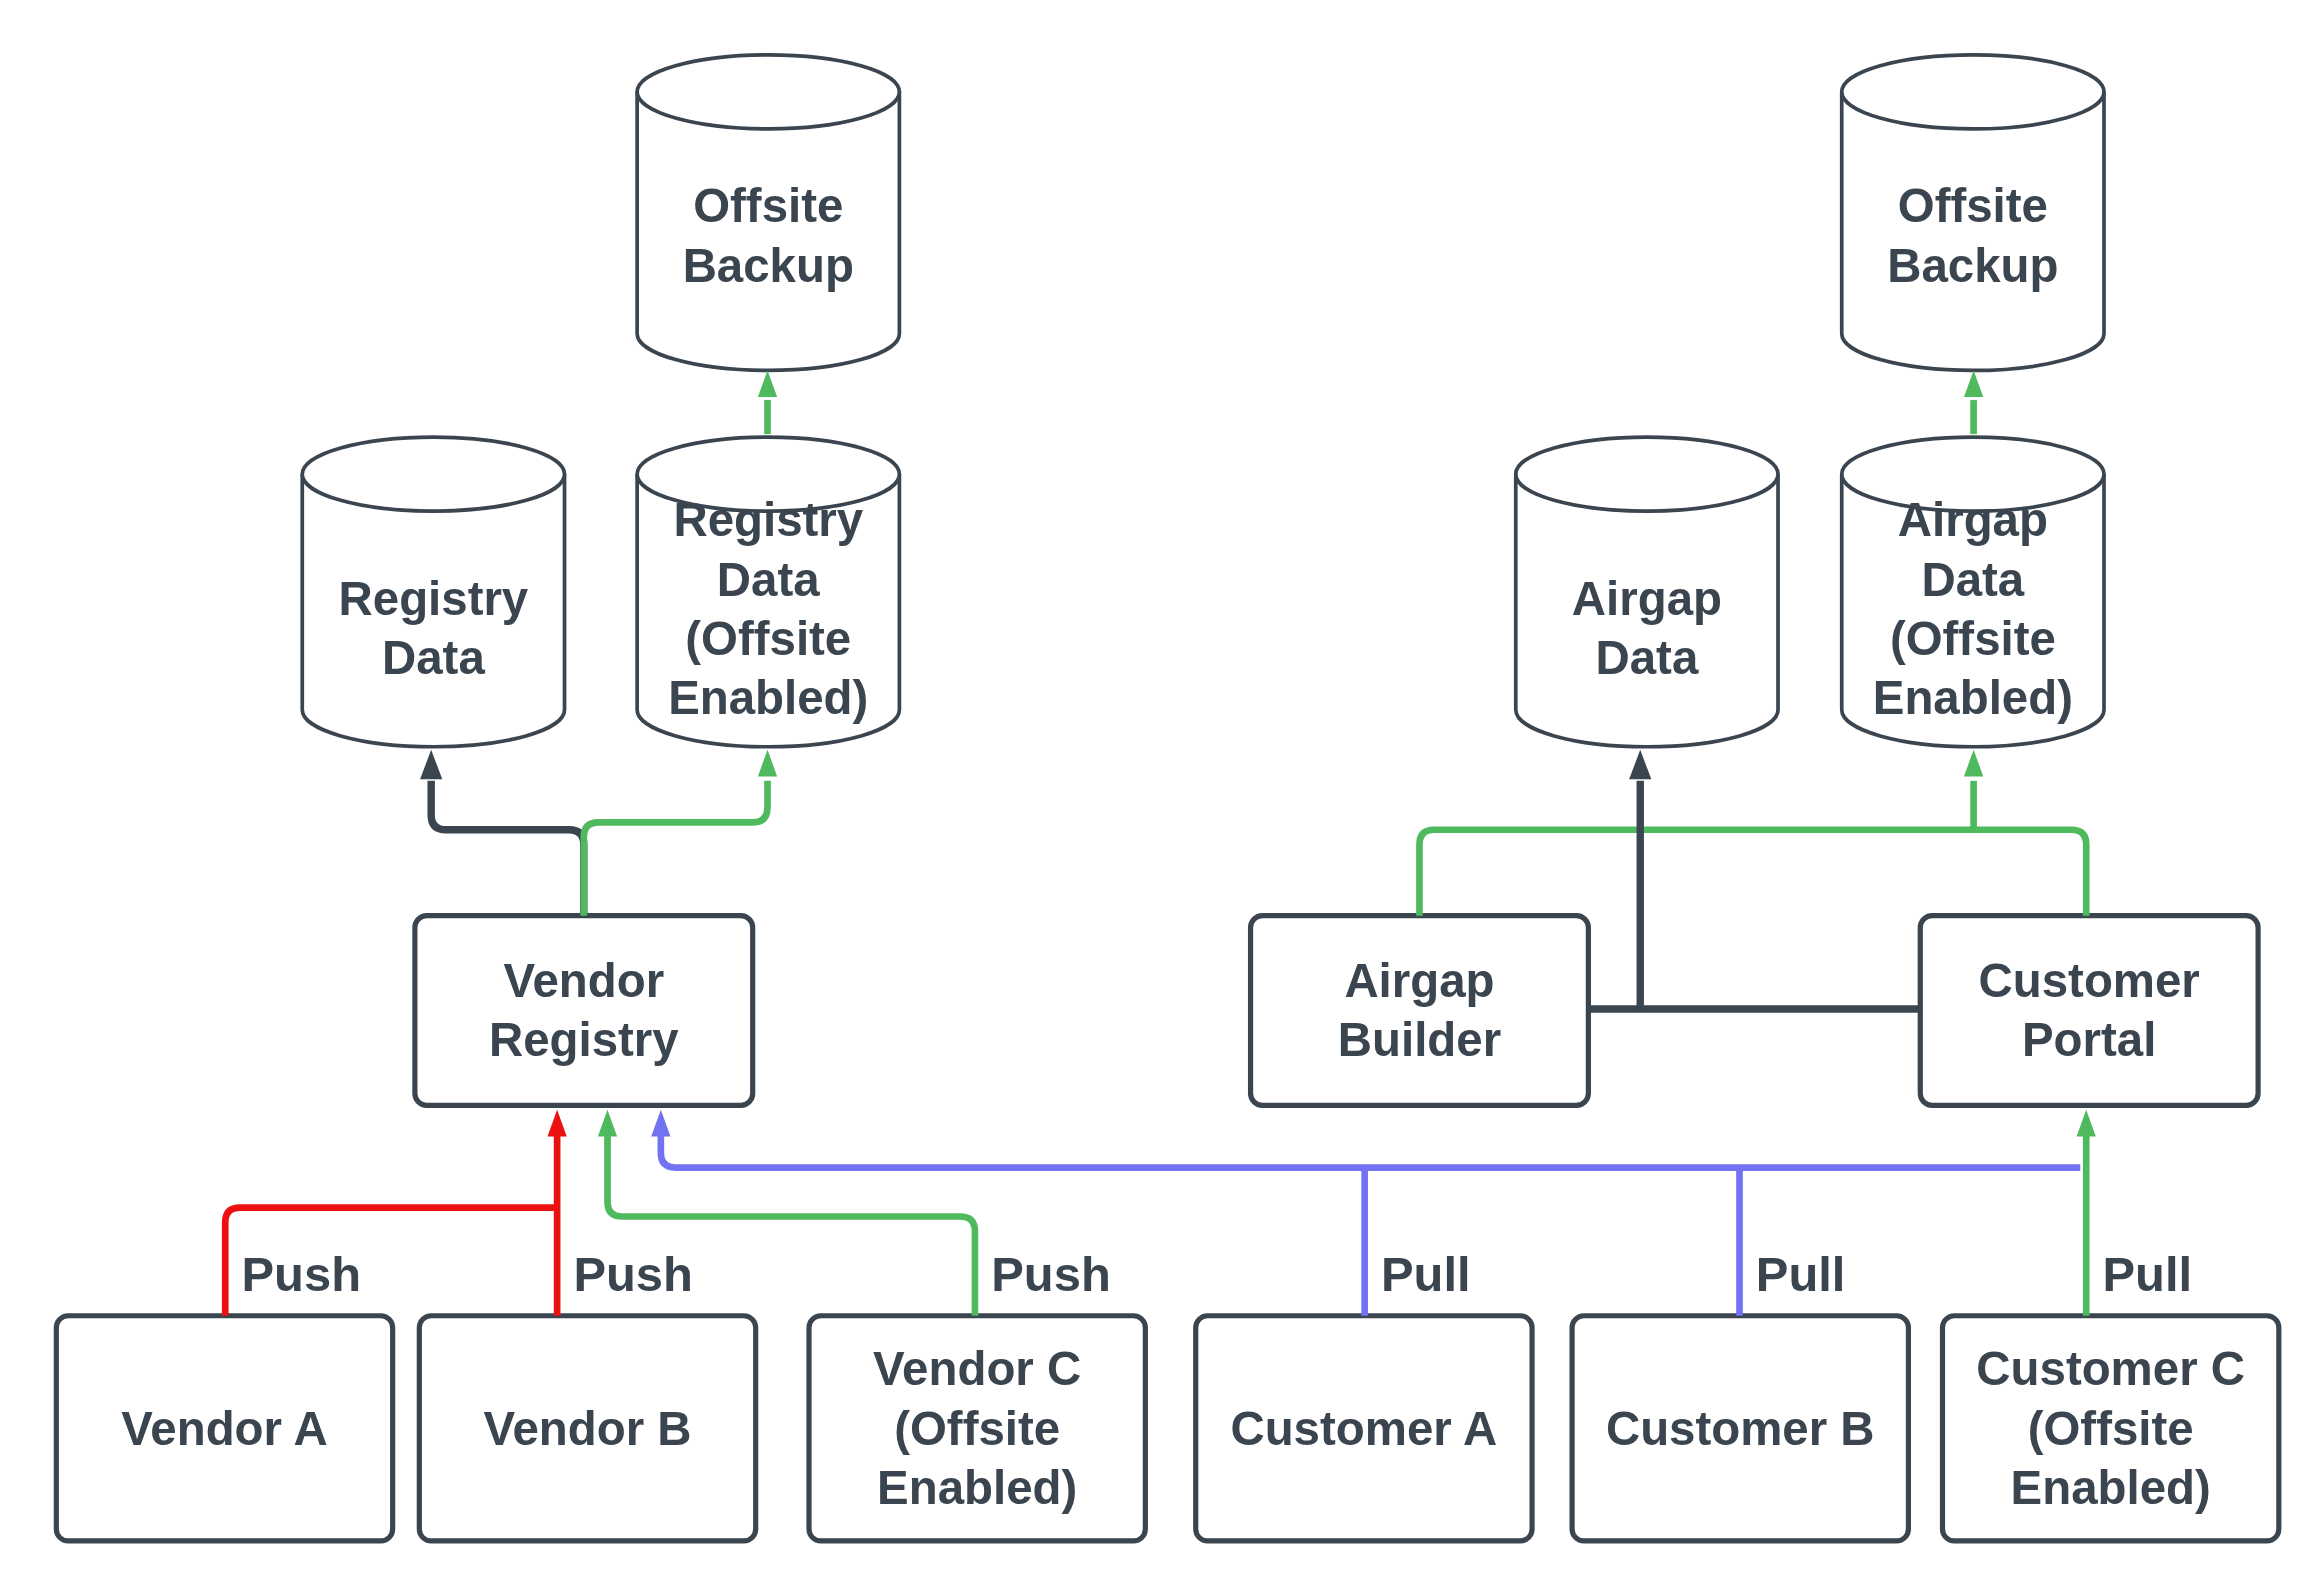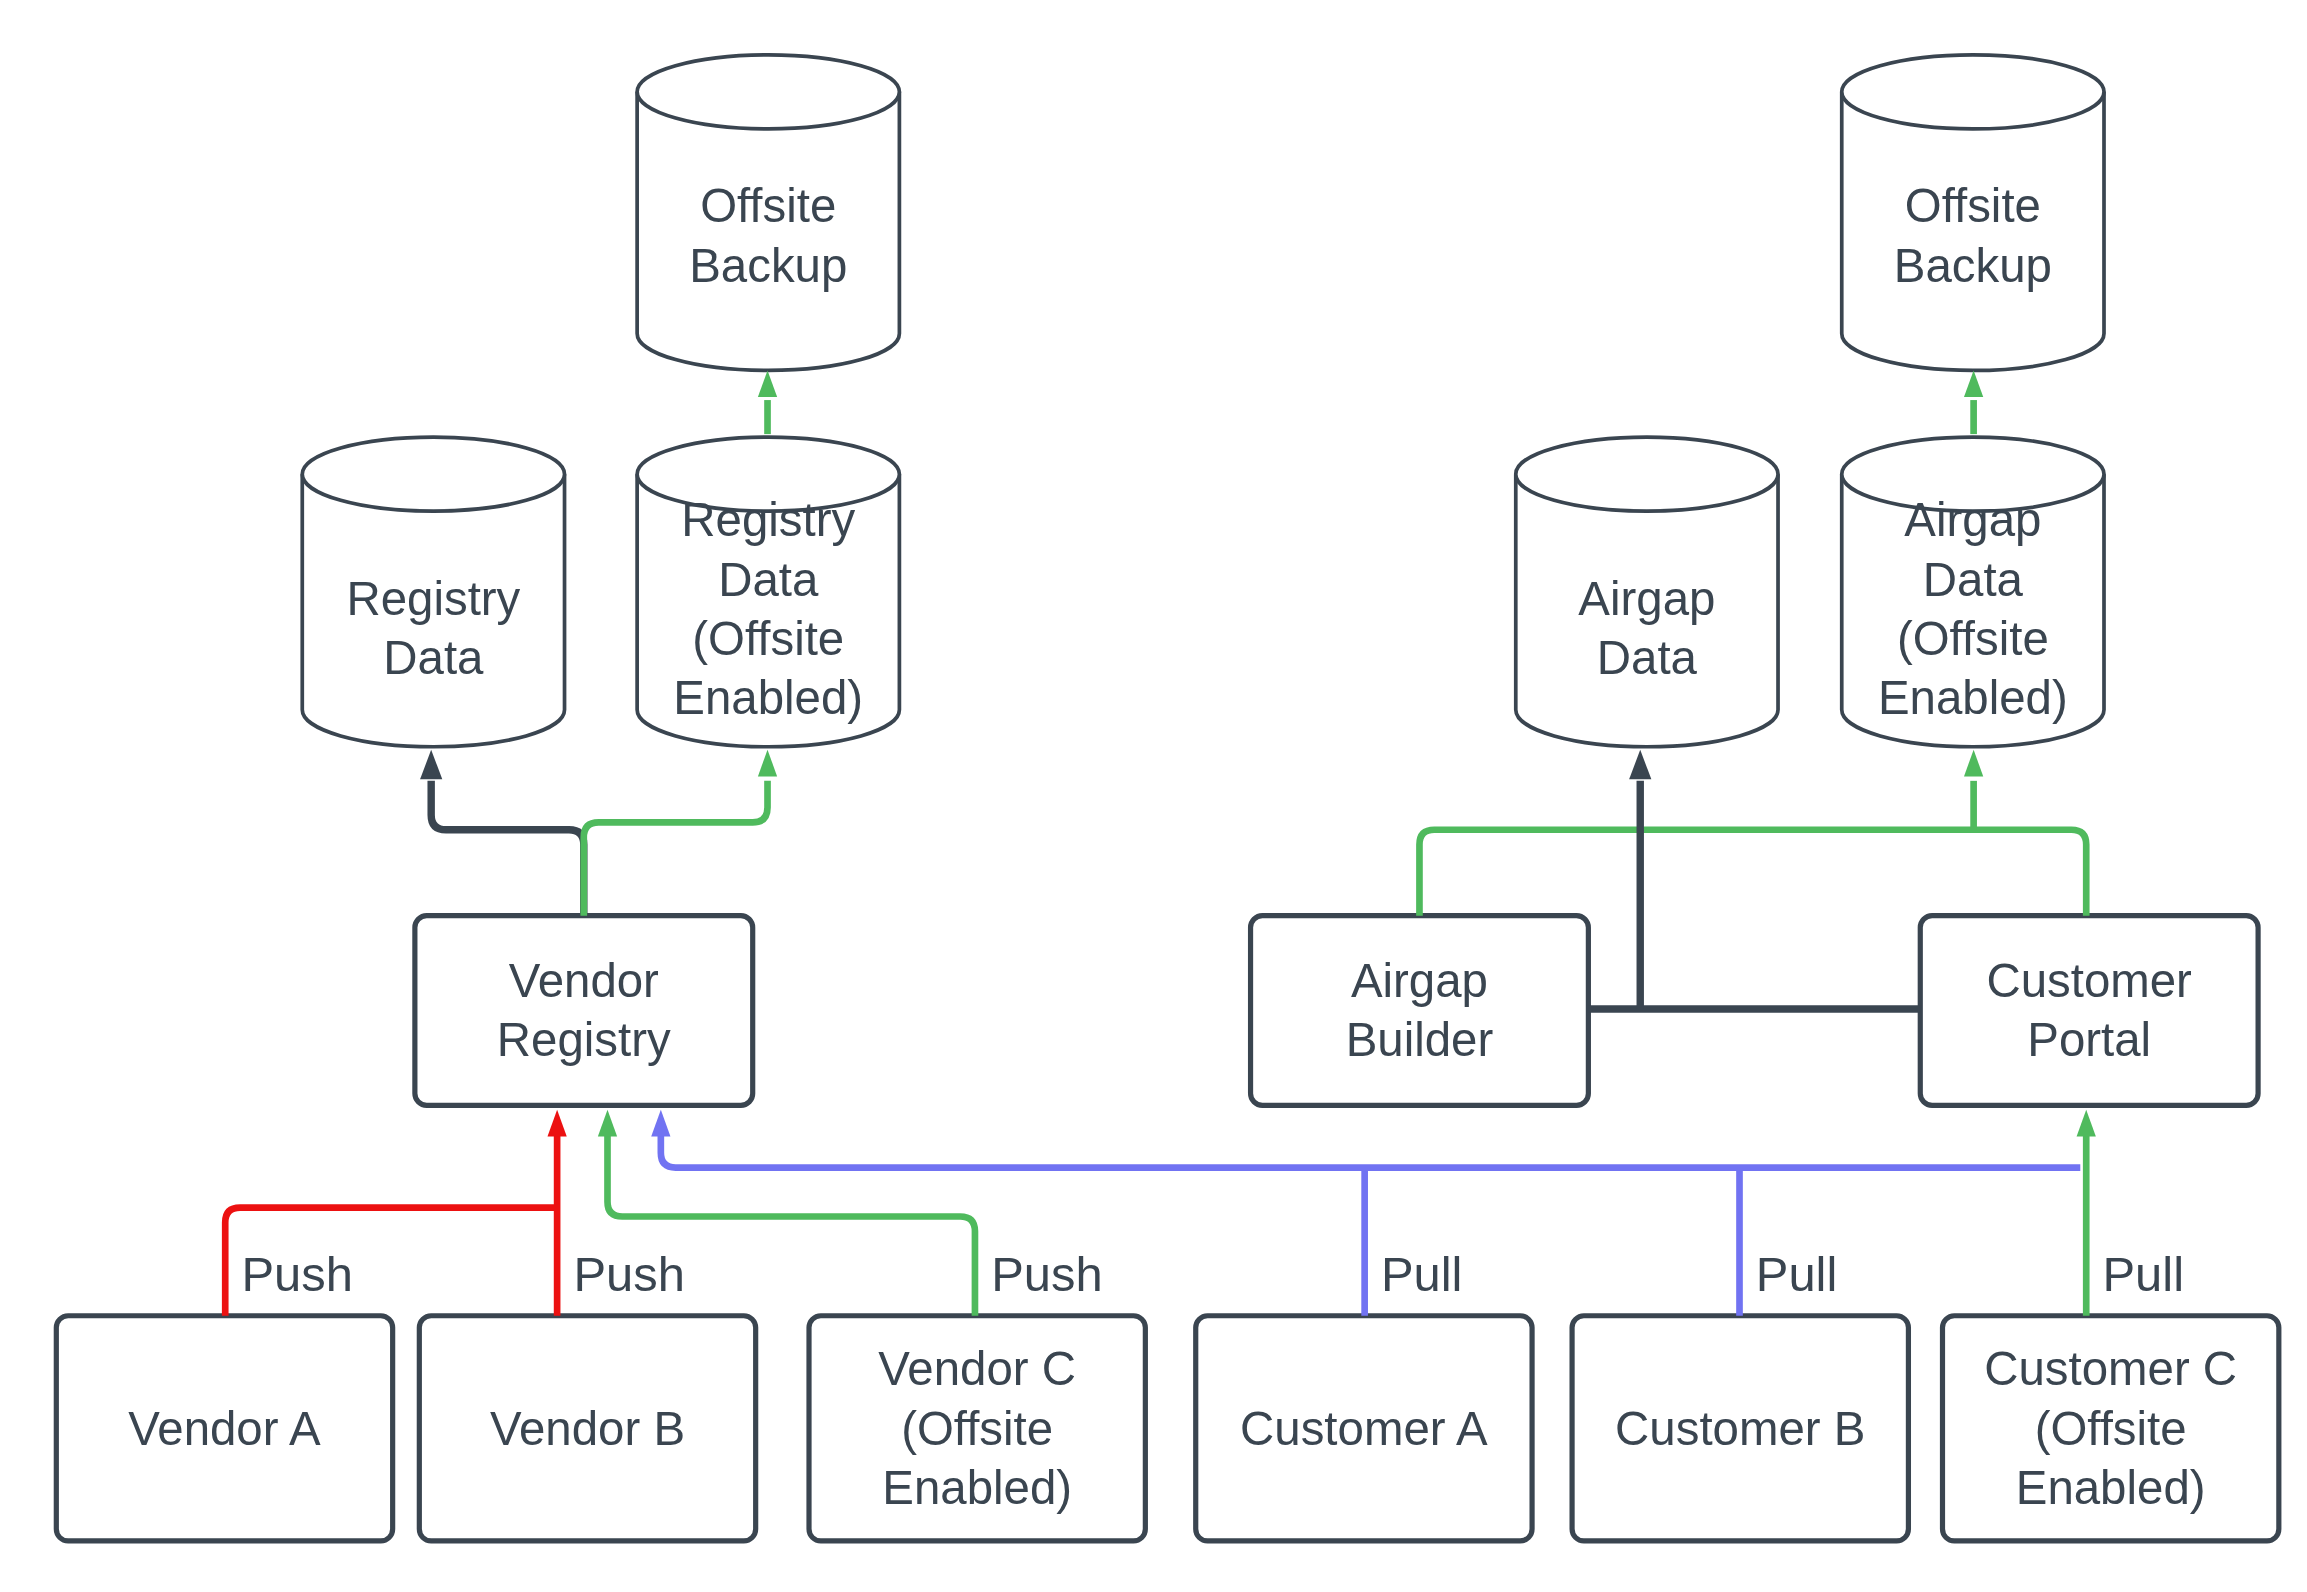--- a/index.html
+++ b/index.html
@@ -4,20 +4,21 @@
 <style>
   html, body {
     margin: 0;
     padding: 0;
     background: #ffffff;
     font-family: "Liberation Sans", sans-serif;
   }
   .canvas-wrap {
     width: 100%;
     background: #fdba74;
+    font-weight: bold;
   }
   svg {
     display: block;
     width: 100%;
     height: auto;
     background: #ffffff;
   }
   text {
     font-family: "Liberation Sans", sans-serif;
   }

